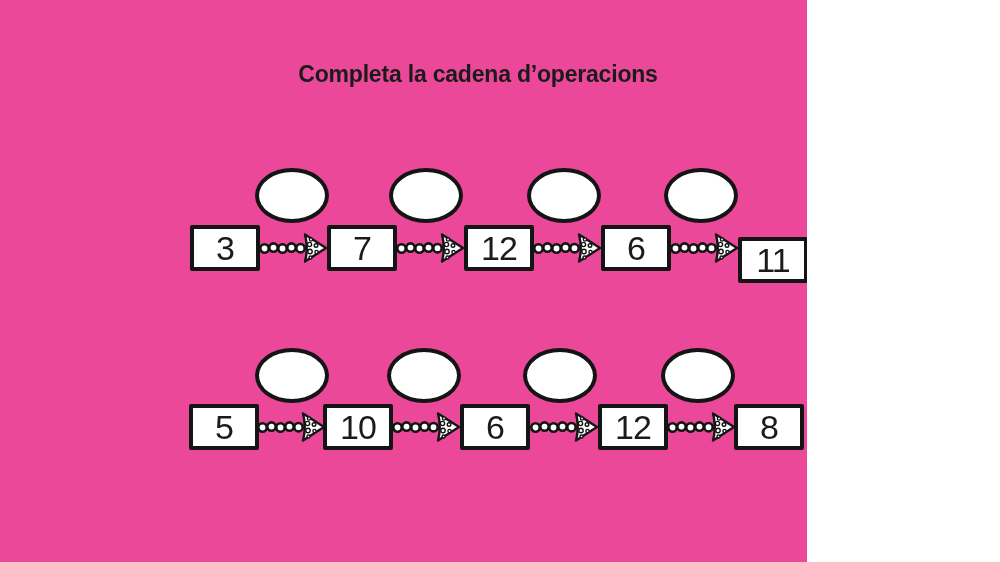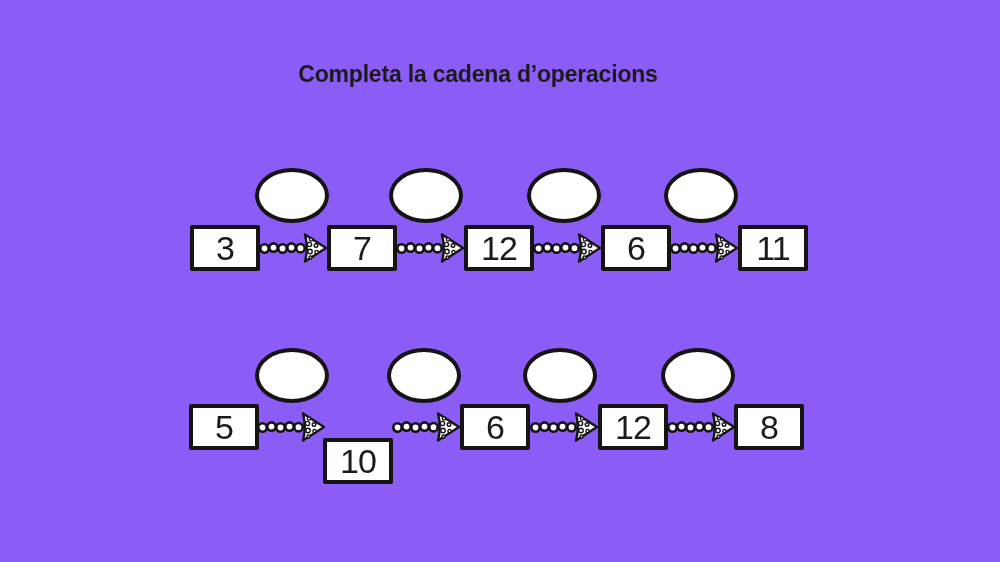--- a/index.html
+++ b/index.html
@@ -2,23 +2,23 @@
 <html><head>
 <meta charset="utf-8">
 <style>
   html, body {
     margin: 0;
     padding: 0;
     background: #ffffff;
   }
   .page {
     position: relative;
-    width: 1000px;
+    width: 807px;
     height: 562px;
-    background: #8b5cf6;
+    background: #ec4899;
     font-family: "Liberation Sans", sans-serif;
     color: #1b1b1b;
     overflow: hidden;
   }
   .title {
     position: absolute;
     top: 59px;
     left: 478px;
     transform: translateX(-50%);
     margin: 0;
@@ -102,36 +102,36 @@
         <use href="#arrow-shape"></use>
       </svg>
     <div class="num-box" style="left:464px; top:225px;">12</div>
     <svg class="arrow" style="left:533px; top:230px;" viewBox="0 0 68 36">
         <use href="#arrow-shape"></use>
       </svg>
     <div class="num-box" style="left:601px; top:225px;">6</div>
     <svg class="arrow" style="left:670px; top:230px;" viewBox="0 0 68 36">
         <use href="#arrow-shape"></use>
       </svg>
-    <div class="num-box" style="left:738px; top:225px;">11</div>
+    <div class="num-box" style="left:738px; top:237px;">11</div>
 
   </section>
 
   <section>
 
     <div class="answer-ellipse" style="left:255px; top:348px;"></div>
     <div class="answer-ellipse" style="left:387px; top:348px;"></div>
     <div class="answer-ellipse" style="left:523px; top:348px;"></div>
     <div class="answer-ellipse" style="left:661px; top:348px;"></div>
 
     <div class="num-box" style="left:189px; top:404px;">5</div>
     <svg class="arrow" style="left:257px; top:409px;" viewBox="0 0 68 36">
         <use href="#arrow-shape"></use>
       </svg>
-    <div class="num-box" style="left:323px; top:404px;margin-top:34px;">10</div>
+    <div class="num-box" style="left:323px; top:404px;">10</div>
     <svg class="arrow" style="left:392px; top:409px;" viewBox="0 0 68 36">
         <use href="#arrow-shape"></use>
       </svg>
     <div class="num-box" style="left:460px; top:404px;">6</div>
     <svg class="arrow" style="left:530px; top:409px;" viewBox="0 0 68 36">
         <use href="#arrow-shape"></use>
       </svg>
     <div class="num-box" style="left:598px; top:404px;">12</div>
     <svg class="arrow" style="left:667px; top:409px;" viewBox="0 0 68 36">
         <use href="#arrow-shape"></use>

